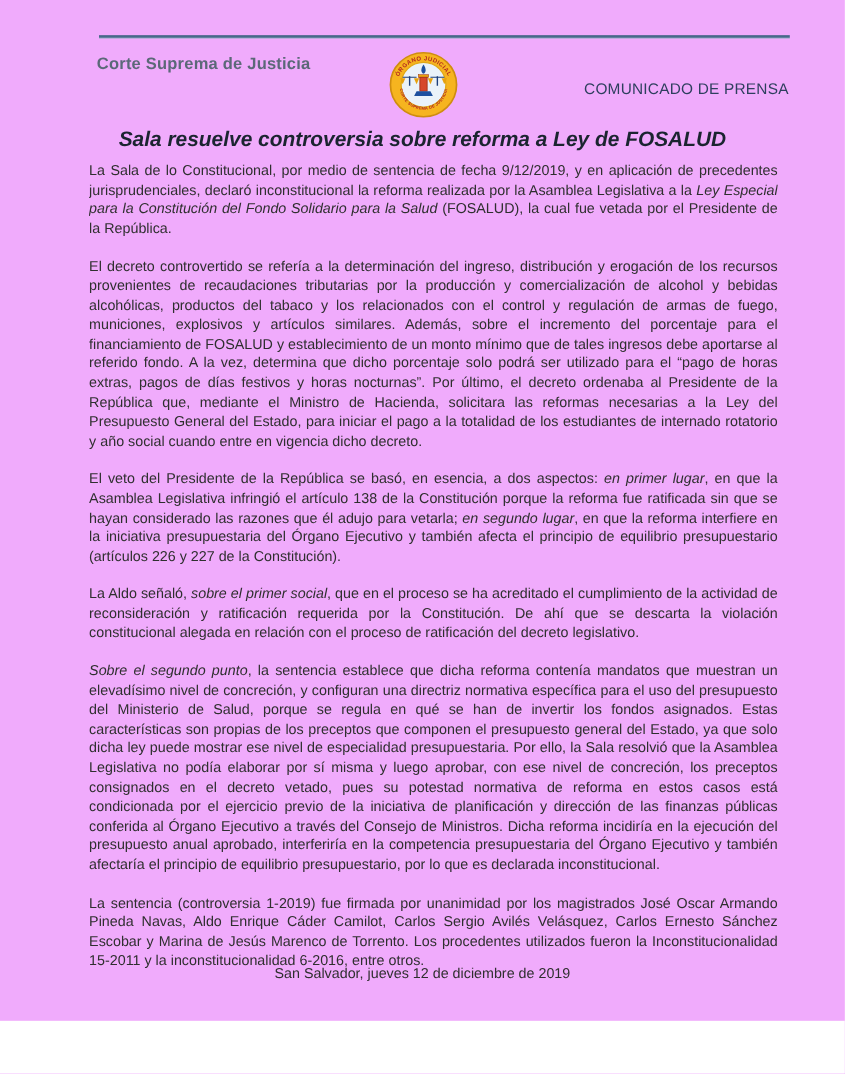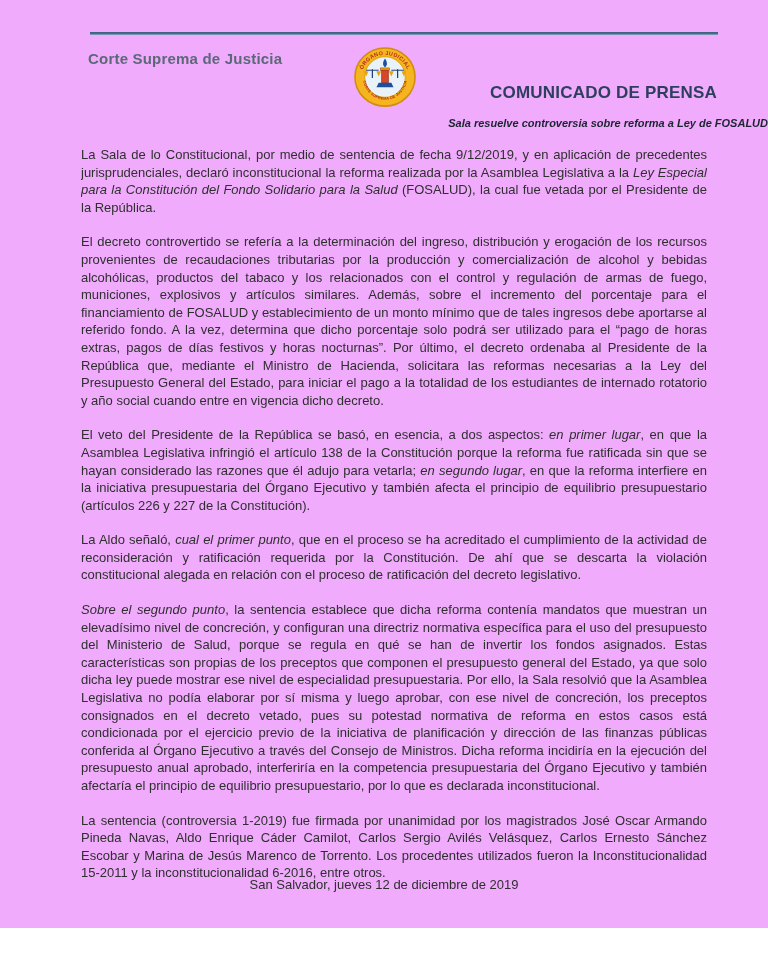--- a/index.html
+++ b/index.html
@@ -28,32 +28,32 @@
     color: #5b6878;
     letter-spacing: 0.2px;
   }
   .logo {
     position: absolute;
     left: 352px; top: 46px;
     width: 66px; height: 64px;
   }
   .press-label {
     position: absolute;
-    right: 51px; top: 83px;
-    font-size: 17px; font-weight: bold;
+    right: 51px; top: 72px;
+    font-size: 14px; font-weight: normal;
     color: #2e3f5e;
     letter-spacing: 0.2px;
   }
   .title {
     position: absolute;
     left: 0; top: 117px;
     width: 768px;
     margin: 0;
-    text-align: right;
-    font-size: 11px;
+    text-align: center;
+    font-size: 19px;
     font-weight: bold;
     font-style: italic;
     color: #1b2430;
   }
   .body {
     position: absolute;
     left: 81px; top: 146px;
     width: 626px; height: 742px;
     overflow: hidden;
     font-size: 13px;
@@ -120,21 +120,21 @@
 
     <div class="press-label">COMUNICADO DE PRENSA</div>
   </header>
 
   <h1 class="title">Sala resuelve controversia sobre reforma a Ley de FOSALUD</h1>
 
   <main class="body">
       <p><span>La Sala de lo Constitucional, por medio de sentencia de fecha 9/12/2019, y en aplicación de precedentes jurisprudenciales, declaró inconstitucional la reforma realizada por la Asamblea Legislativa a la </span><em>Ley Especial para la Constitución del Fondo Solidario para la Salud</em><span> (FOSALUD), la cual fue vetada por el Presidente de la República.</span></p>
       <p><span>El decreto controvertido se refería a la determinación del ingreso, distribución y erogación de los recursos provenientes de recaudaciones tributarias por la producción y comercialización de alcohol y bebidas alcohólicas, productos del tabaco y los relacionados con el control y regulación de armas de fuego, municiones, explosivos y artículos similares. Además, sobre el incremento del porcentaje para el financiamiento de FOSALUD y establecimiento de un monto mínimo que de tales ingresos debe aportarse al referido fondo. A la vez, determina que dicho porcentaje solo podrá ser utilizado para el “pago de horas extras, pagos de días festivos y horas nocturnas”. Por último, el decreto ordenaba al Presidente de la República que, mediante el Ministro de Hacienda, solicitara las reformas necesarias a la Ley del Presupuesto General del Estado, para iniciar el pago a la totalidad de los estudiantes de internado rotatorio y año social cuando entre en vigencia dicho decreto.</span></p>
       <p><span>El veto del Presidente de la República se basó, en esencia, a dos aspectos: </span><em>en primer lugar</em><span>, en que la Asamblea Legislativa infringió el artículo 138 de la Constitución porque la reforma fue ratificada sin que se hayan considerado las razones que él adujo para vetarla; </span><em>en segundo lugar</em><span>, en que la reforma interfiere en la iniciativa presupuestaria del Órgano Ejecutivo y también afecta el principio de equilibrio presupuestario (artículos 226 y 227 de la Constitución).</span></p>
-      <p><span>La Aldo señaló, </span><em>cual el primer punto</em><span>, que en el proceso se ha acreditado el cumplimiento de la actividad de reconsideración y ratificación requerida por la Constitución. De ahí que se descarta la violación constitucional alegada en relación con el proceso de ratificación del decreto legislativo.</span></p>
+      <p><span>La Aldo señaló, </span><em>sobre el primer social</em><span>, que en el proceso se ha acreditado el cumplimiento de la actividad de reconsideración y ratificación requerida por la Constitución. De ahí que se descarta la violación constitucional alegada en relación con el proceso de ratificación del decreto legislativo.</span></p>
       <p><em>Sobre el segundo punto</em><span>, la sentencia establece que dicha reforma contenía mandatos que muestran un elevadísimo nivel de concreción, y configuran una directriz normativa específica para el uso del presupuesto del Ministerio de Salud, porque se regula en qué se han de invertir los fondos asignados. Estas características son propias de los preceptos que componen el presupuesto general del Estado, ya que solo dicha ley puede mostrar ese nivel de especialidad presupuestaria. Por ello, la Sala resolvió que la Asamblea Legislativa no podía elaborar por sí misma y luego aprobar, con ese nivel de concreción, los preceptos consignados en el decreto vetado, pues su potestad normativa de reforma en estos casos está condicionada por el ejercicio previo de la iniciativa de planificación y dirección de las finanzas públicas conferida al Órgano Ejecutivo a través del Consejo de Ministros. Dicha reforma incidiría en la ejecución del presupuesto anual aprobado, interferiría en la competencia presupuestaria del Órgano Ejecutivo y también afectaría el principio de equilibrio presupuestario, por lo que es declarada inconstitucional.</span></p>
       <p><span>La sentencia (controversia 1-2019) fue firmada por unanimidad por los magistrados José Oscar Armando Pineda Navas, Aldo Enrique Cáder Camilot, Carlos Sergio Avilés Velásquez, Carlos Ernesto Sánchez Escobar y Marina de Jesús Marenco de Torrento. Los procedentes utilizados fueron la Inconstitucionalidad 15-2011 y la inconstitucionalidad 6-2016, entre otros.</span></p>
     </main>
 
   <footer class="footer">
     <div class="dateline">San Salvador, jueves 12 de diciembre de 2019</div>
   </footer>
 
 </div>
 

